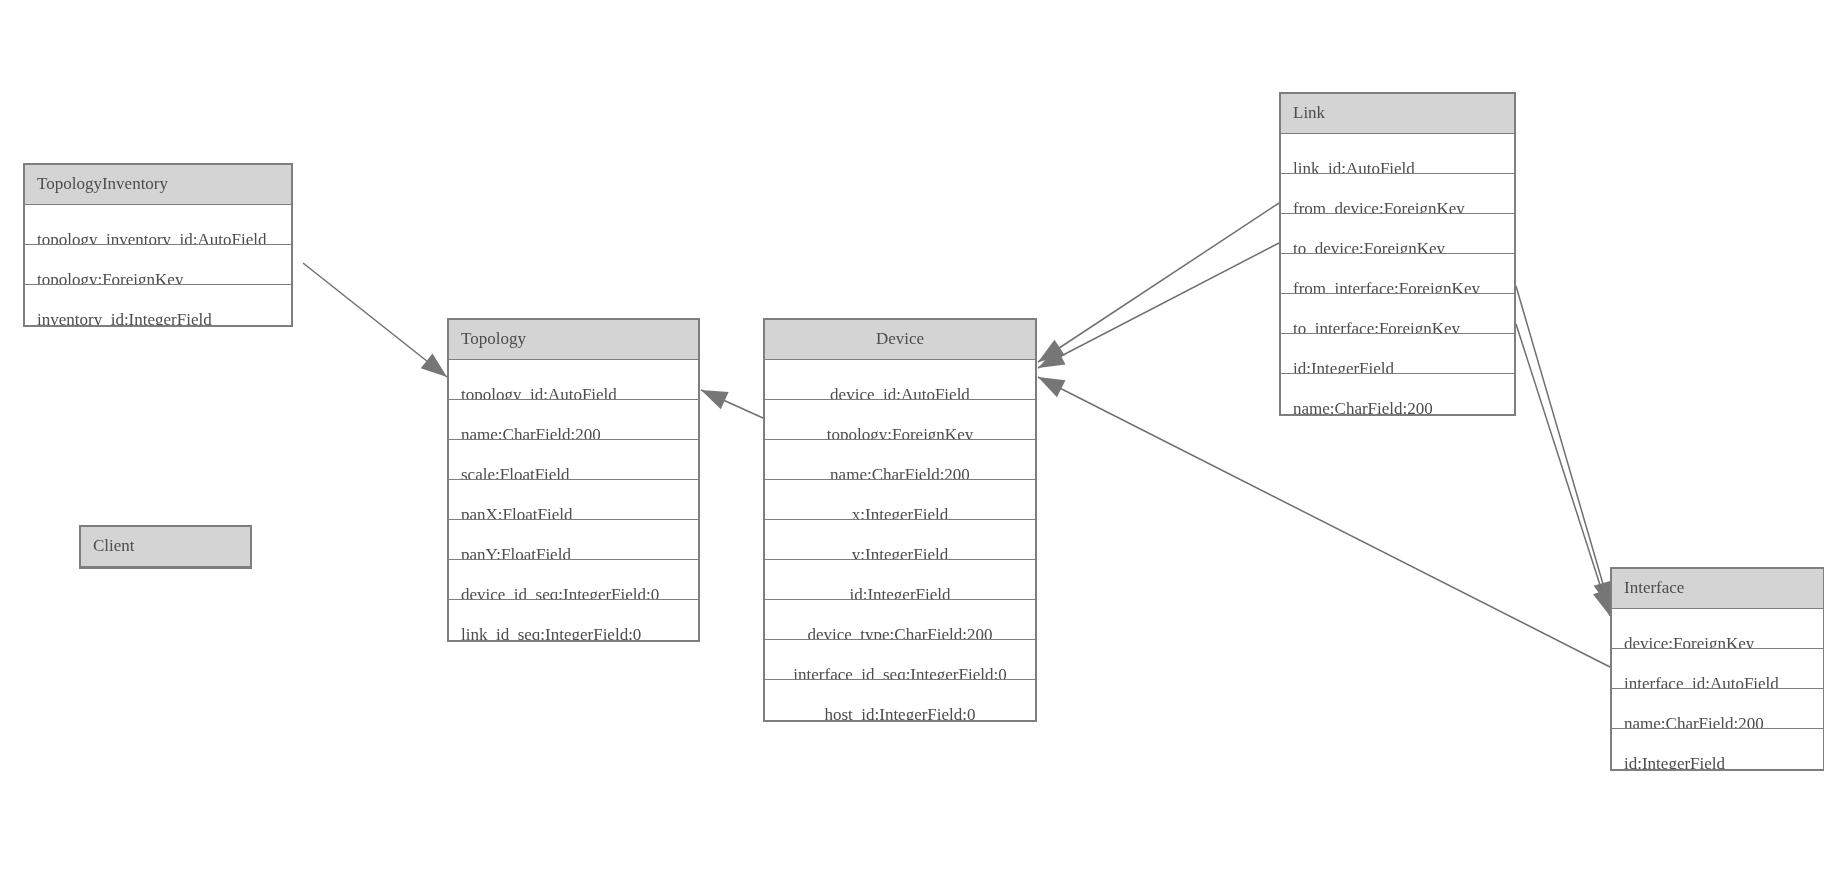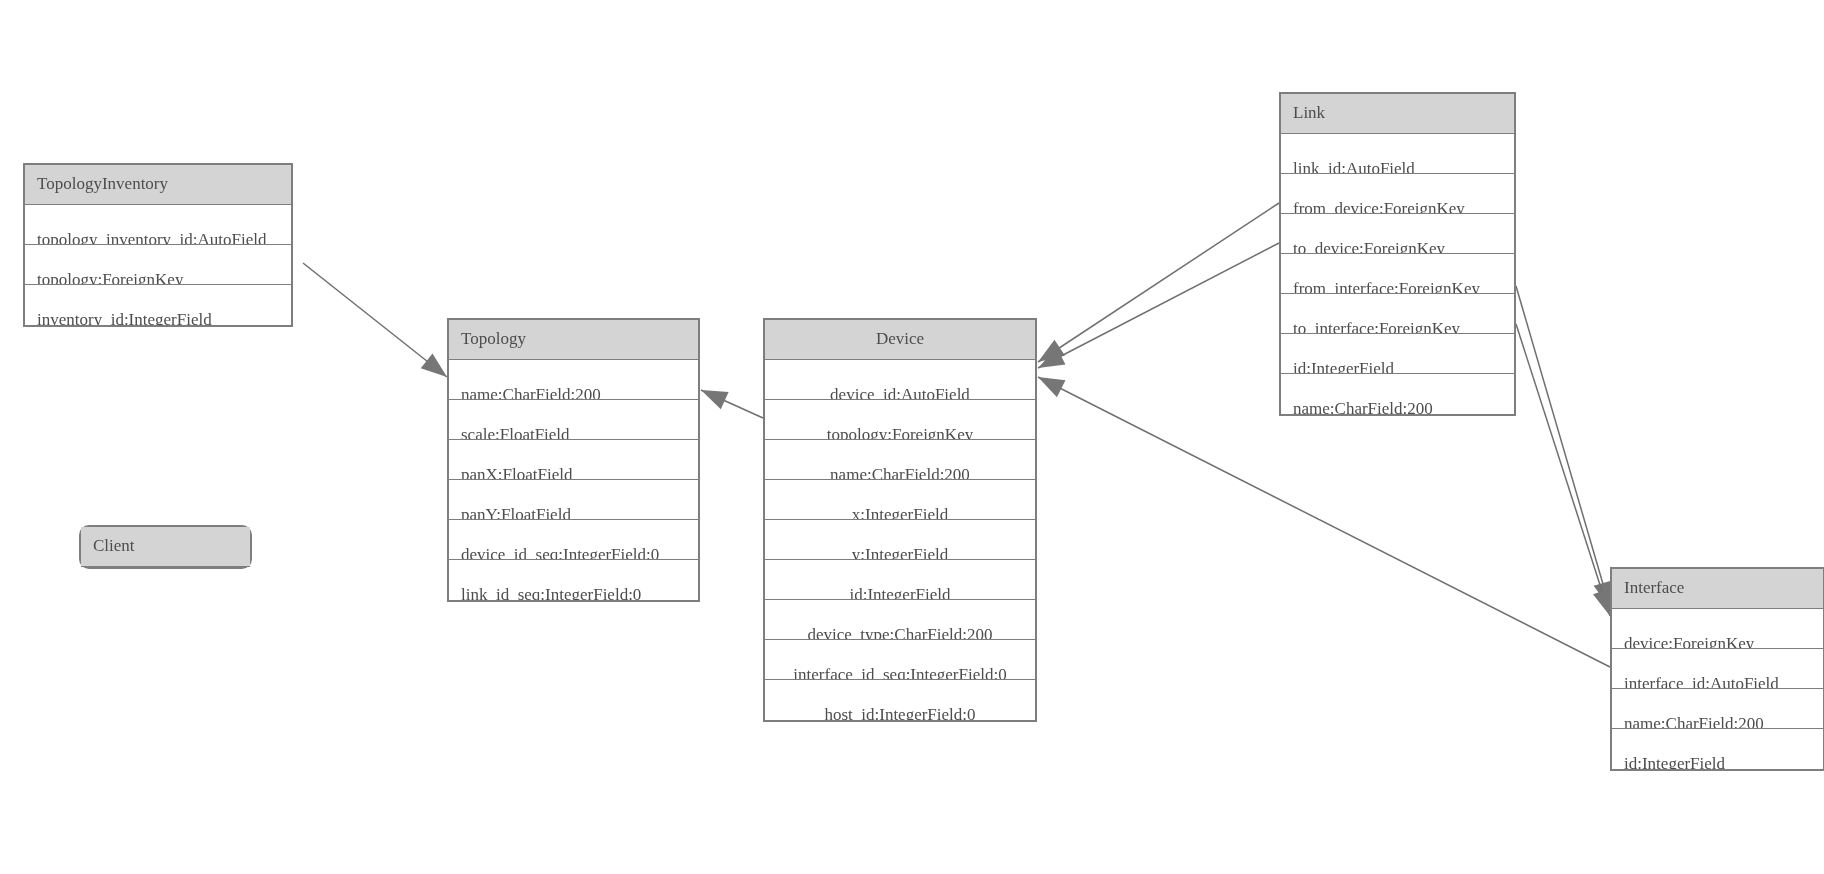--- a/index.html
+++ b/index.html
@@ -92,29 +92,30 @@
         <div class="entity-row">topology_inventory_id:AutoField</div>
         <div class="entity-row">topology:ForeignKey</div>
         <div class="entity-row">inventory_id:IntegerField</div>
       </div>
   </div>
     <div class="entity-table" style="left: 447px; top: 318px; width: 253px;">
     <div class="entity-header">
       <span>Topology</span>
     </div>
     <div class="entity-rows">
+        <div class="entity-row">topology_id:AutoField</div>
         <div class="entity-row">name:CharField:200</div>
         <div class="entity-row">scale:FloatField</div>
         <div class="entity-row">panX:FloatField</div>
         <div class="entity-row">panY:FloatField</div>
         <div class="entity-row">device_id_seq:IntegerField:0</div>
         <div class="entity-row">link_id_seq:IntegerField:0</div>
       </div>
   </div>
-    <div class="entity-table" style="left: 79px; top: 525px; width: 173px; border-radius: 10px;">
+    <div class="entity-table" style="left: 79px; top: 525px; width: 173px;">
     <div class="entity-header">
       <span>Client</span>
     </div>
   </div>
     <div class="entity-table" style="left: 763px; top: 318px; width: 274px; text-align: center;">
     <div class="entity-header">
       <span>Device</span>
     </div>
     <div class="entity-rows">
         <div class="entity-row">device_id:AutoField</div>

